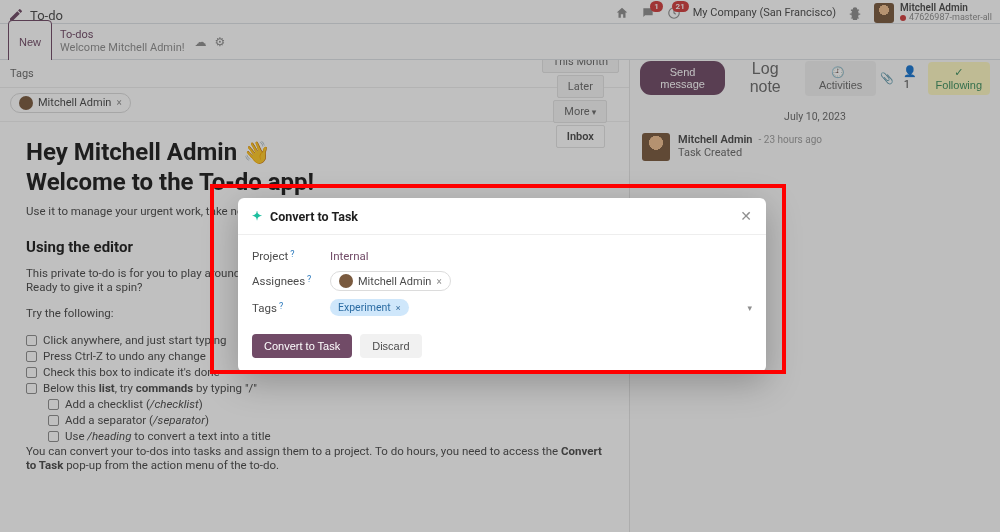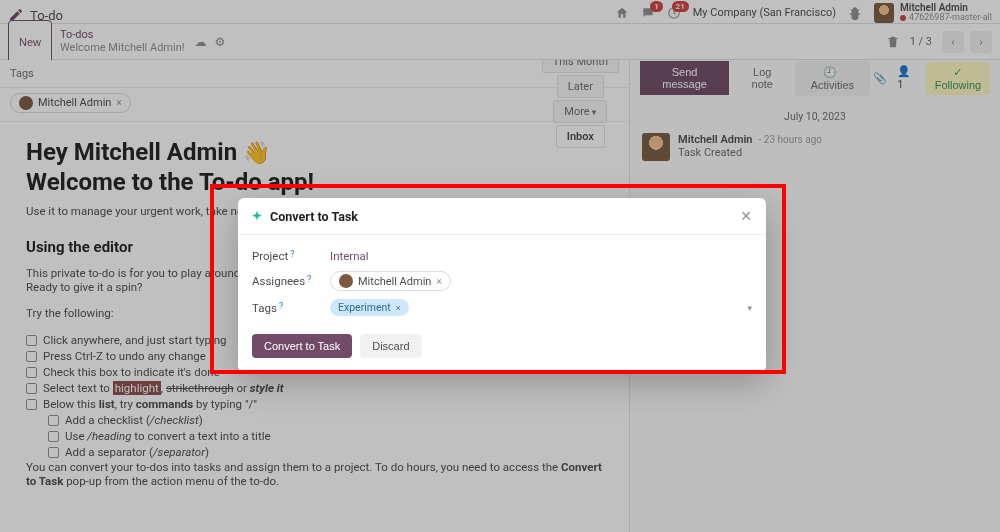--- a/index.html
+++ b/index.html
@@ -110,24 +110,24 @@
     .nested { margin-left: 22px; }
     .hl { background:#8b4b4b; color:#fff; padding:0 2px;}
     .strike { text-decoration: line-through; }
     .bold { font-weight:700; }
     .italic { font-style: italic; }
 
     
     .action-row { display:flex; align-items:center; gap:4px; padding:6px 10px; height:36px;}
     .btn-primary {
       background:#714b67; color:#fff; border:none; padding:5px 12px;
-      font-size:11px; border-radius:0; cursor:pointer;
+      font-size:11px; border-radius:11px; cursor:pointer;
     }
     .btn-flat {
-      background:transparent; border:none; padding:7px 10px; font-size:11px;
+      background:transparent; border:none; padding:7px 10px; font-size:16px;
       color:#6b6b6b; cursor:pointer;
     }
     .btn-light {
       background:#f1f1f1; border:none; padding:5px 10px; font-size:11px;
       color:#6b6b6b; border-radius:4px; cursor:pointer;
     }
     .clock-mini { margin-right:4px; }
     .right-tools { margin-left:auto; display:flex; gap:10px; align-items:center; font-size:11px; }
     .following-btn { background:#fef9c3; color:#3d8f5f; padding:4px 8px; border-radius:4px; font-size:11px; border:none; cursor:pointer;}
     .chat-body { flex:1; padding: 8px 12px; font-size:11px; }
@@ -232,30 +232,20 @@
 <div class="control-bar">
   <button class="new-btn">New</button>
   <div class="breadcrumb-block">
     <span class="parent">To-dos</span>
     <span class="current">Welcome Mitchell Admin!</span>
   </div>
   <div class="cloud-gear">
     <span>☁</span>
     <span>⚙</span>
   </div>
-  <div class="pager-block">
-    <span class="trash-icon">
-      <svg viewBox="0 0 24 24" width="14" height="14" fill="currentColor">
-          <path d="M6 7h12l-1 14H7L6 7zm3-4h6l1 2h4v2H4V5h4l1-2z"></path>
-        </svg>
-    </span>
-    <span class="pager-text">1 / 3</span>
-    <span class="chevbtn">‹</span>
-    <span class="chevbtn">›</span>
-  </div>
 </div>
 
 <div class="main-area">
 
   <div class="left-pane">
     <div class="tags-row">
       <span class="tablabel">Tags</span>
       <div class="tabbar">
         <span class="tab">Today</span>
         <span class="tab">This Week</span>
@@ -289,39 +279,35 @@
         <li>
             <span class="ckbox"></span>
             <span>Press Ctrl-Z to undo any change</span>
           </li>
         <li>
             <span class="ckbox"></span>
             <span>Check this box to indicate it's done</span>
           </li>
         <li>
             <span class="ckbox"></span>
-            <span><span>Select text to </span><span class="hl">highlight</span><span>, </span><span class="strike">strikethrough</span><span> or </span><span class="italic bold">style it</span></span>
-          </li>
-        <li>
-            <span class="ckbox"></span>
             <span><span>Below this </span><span class="bold">list</span><span>, try </span><span class="bold">commands</span><span> by typing "/"</span></span>
           </li>
       </ul>
       <ul class="checklist nested">
         <li>
             <span class="ckbox"></span>
             <span><span>Add a checklist (</span><span class="italic">/checklist</span><span>)</span></span>
           </li>
         <li>
             <span class="ckbox"></span>
+            <span><span>Add a separator (</span><span class="italic">/separator</span><span>)</span></span>
+          </li>
+        <li>
+            <span class="ckbox"></span>
             <span><span>Use </span><span class="italic">/heading</span><span> to convert a text into a title</span></span>
-          </li>
-        <li>
-            <span class="ckbox"></span>
-            <span><span>Add a separator (</span><span class="italic">/separator</span><span>)</span></span>
           </li>
       </ul>
 
       <p><span>You can convert your to-dos into tasks and assign them to a project. To do hours, you need to access the </span><span class="bold">Convert to Task</span><span> pop-up from the action menu of the to-do.</span></p>
 
     </div>
   </div>
 
   <div class="right-pane">
     <div class="action-row">

